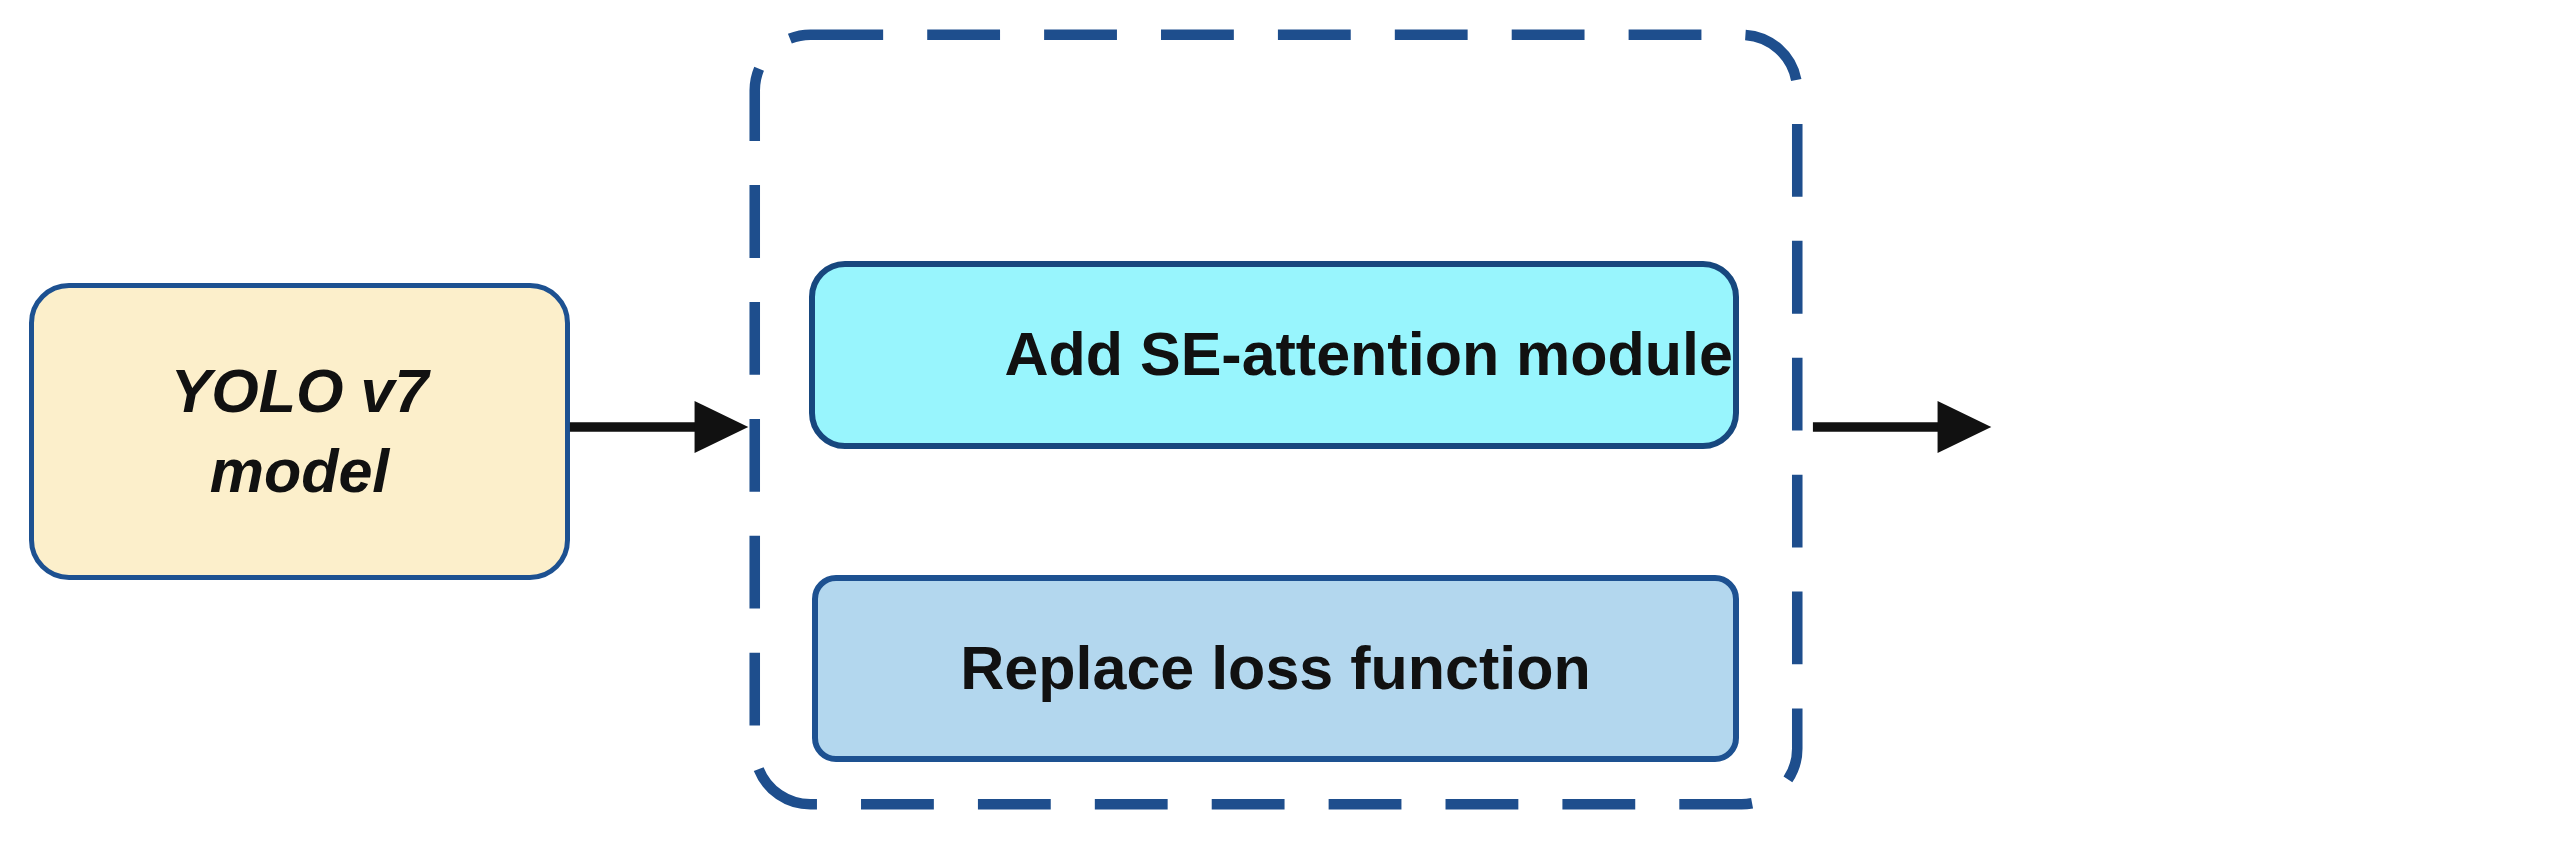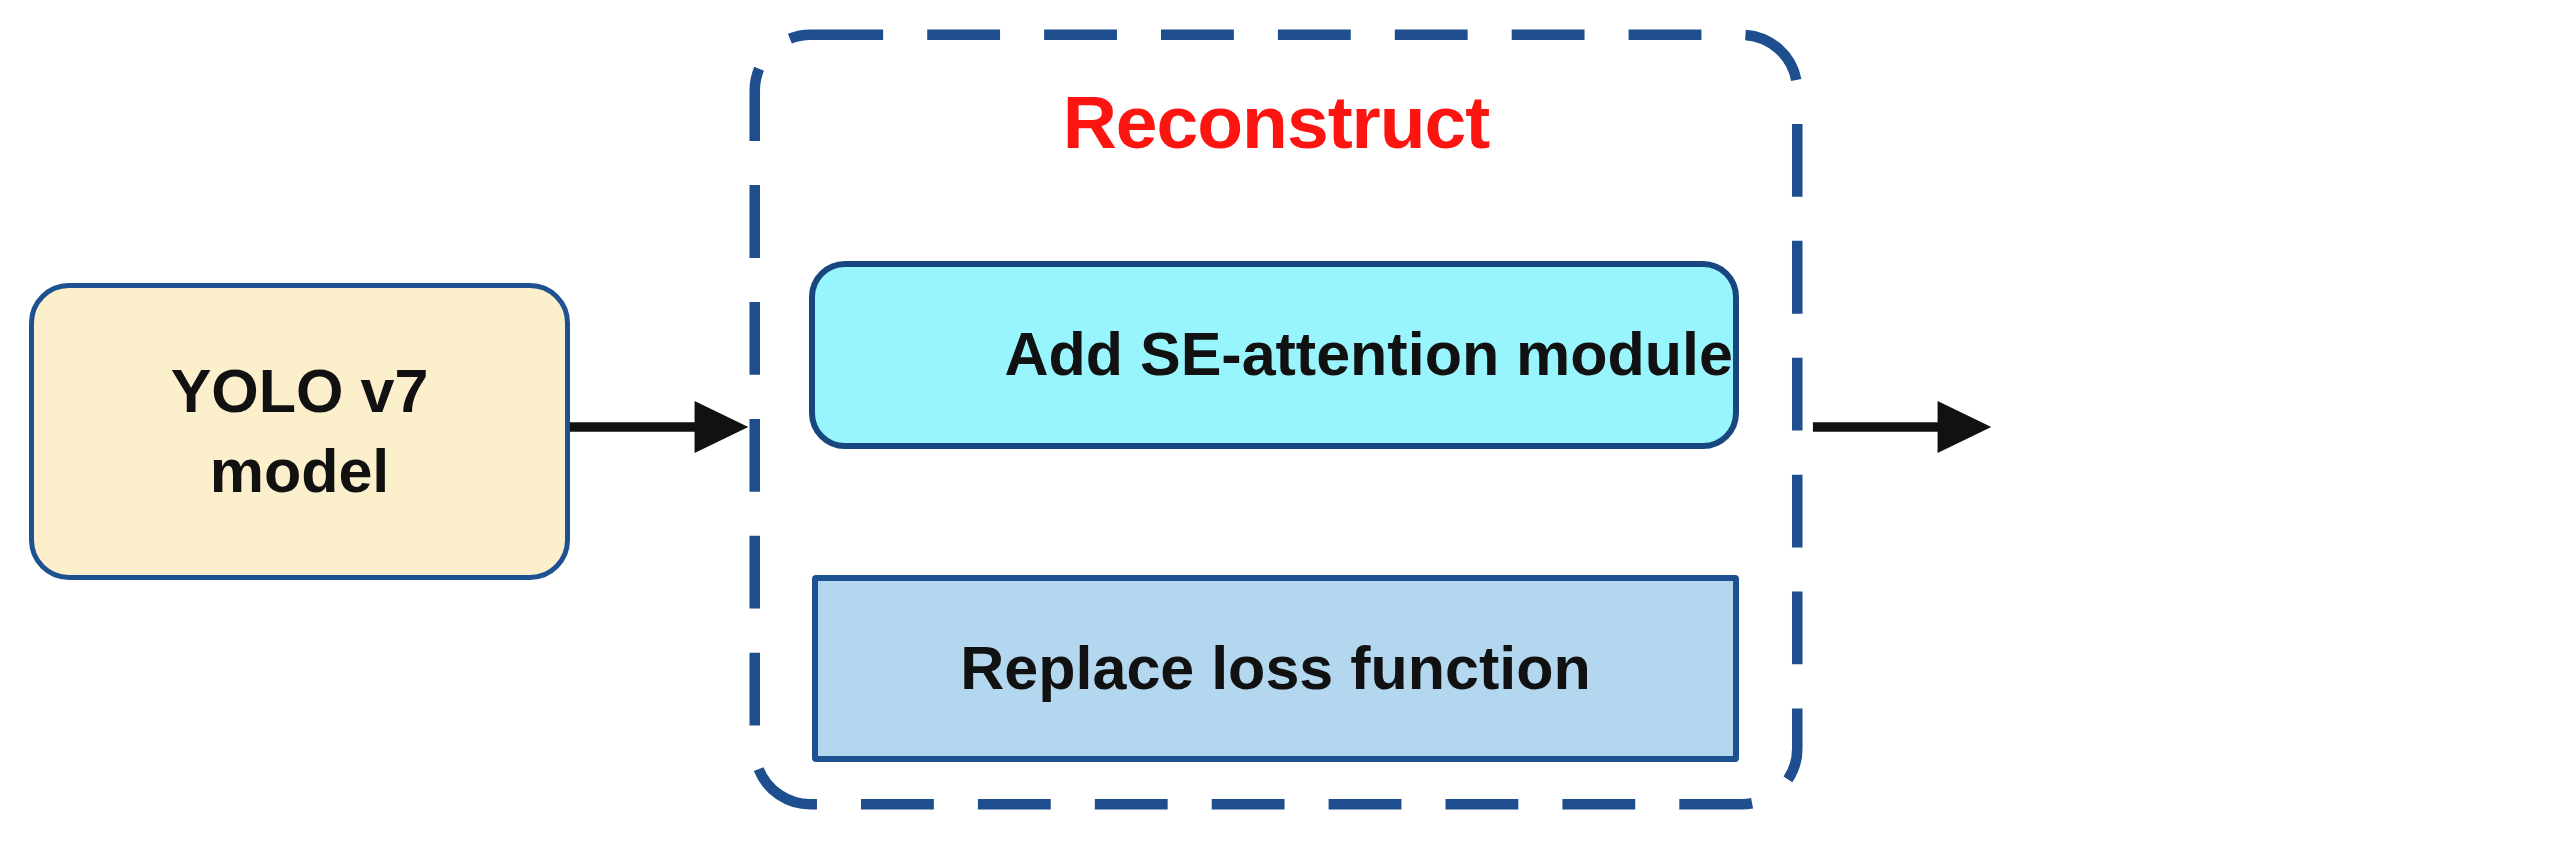--- a/index.html
+++ b/index.html
@@ -29,20 +29,21 @@
     white-space: pre-line;
     line-height: 1.3;
   }
   .node-yolo {
     left: 29px; top: 283px;
     width: 541px; height: 297px;
     background: #FCEFCB;
     border: 5.8px solid #1d5191;
     border-radius: 40px;
     font-size: 61px;
+    font-style: italic;
   }
   .group {
     position: absolute;
     left: 749px; top: 29px;
     width: 1054px; height: 781px;
   }
   .dash-svg {
     position: absolute;
     left: 0; top: 0;
     width: 100%; height: 100%;
@@ -64,21 +65,21 @@
     border: 6.7px solid #17477e;
     border-radius: 36px;
     font-size: 61px;
     justify-content: flex-end;
   }
   .node-loss {
     left: 63px; top: 546px;
     width: 927px; height: 187px;
     background: #B3D7EE;
     border: 6.7px solid #1d5191;
-    border-radius: 4px;
+    border-radius: 24px;
     font-size: 61px;
   }
   .node-se-yolo {
     left: 2013px; top: 334px;
     width: 539px; height: 196px;
     background: #90D383;
     border: 6.7px solid #1b55a0;
     border-radius: 36px;
     font-size: 61px;
     letter-spacing: 1px;
@@ -102,21 +103,20 @@
 
   <svg class="arrow arrow-1" viewBox="0 0 195 60" aria-hidden="true">
     <line x1="2" y1="30" x2="138" y2="30" stroke="#111111" stroke-width="10"></line>
     <polygon points="132,3 188,30 132,57" fill="#111111"></polygon>
   </svg>
 
   <div class="group">
     <svg class="dash-svg" viewBox="0 0 1100 815" aria-hidden="true">
       <rect x="6" y="6" width="1088" height="803" rx="58" ry="58" fill="none" stroke="#1E4E8D" stroke-width="11" stroke-dasharray="76 46"></rect>
     </svg>
-    <div class="group-title">Reconstruct</div>
 
     <div class="node node-se-attention">
       <span class="label">Add SE-attention module</span>
     </div>
 
     <div class="node node-loss">
       <span class="label">Replace loss function</span>
     </div>
   </div>
 

